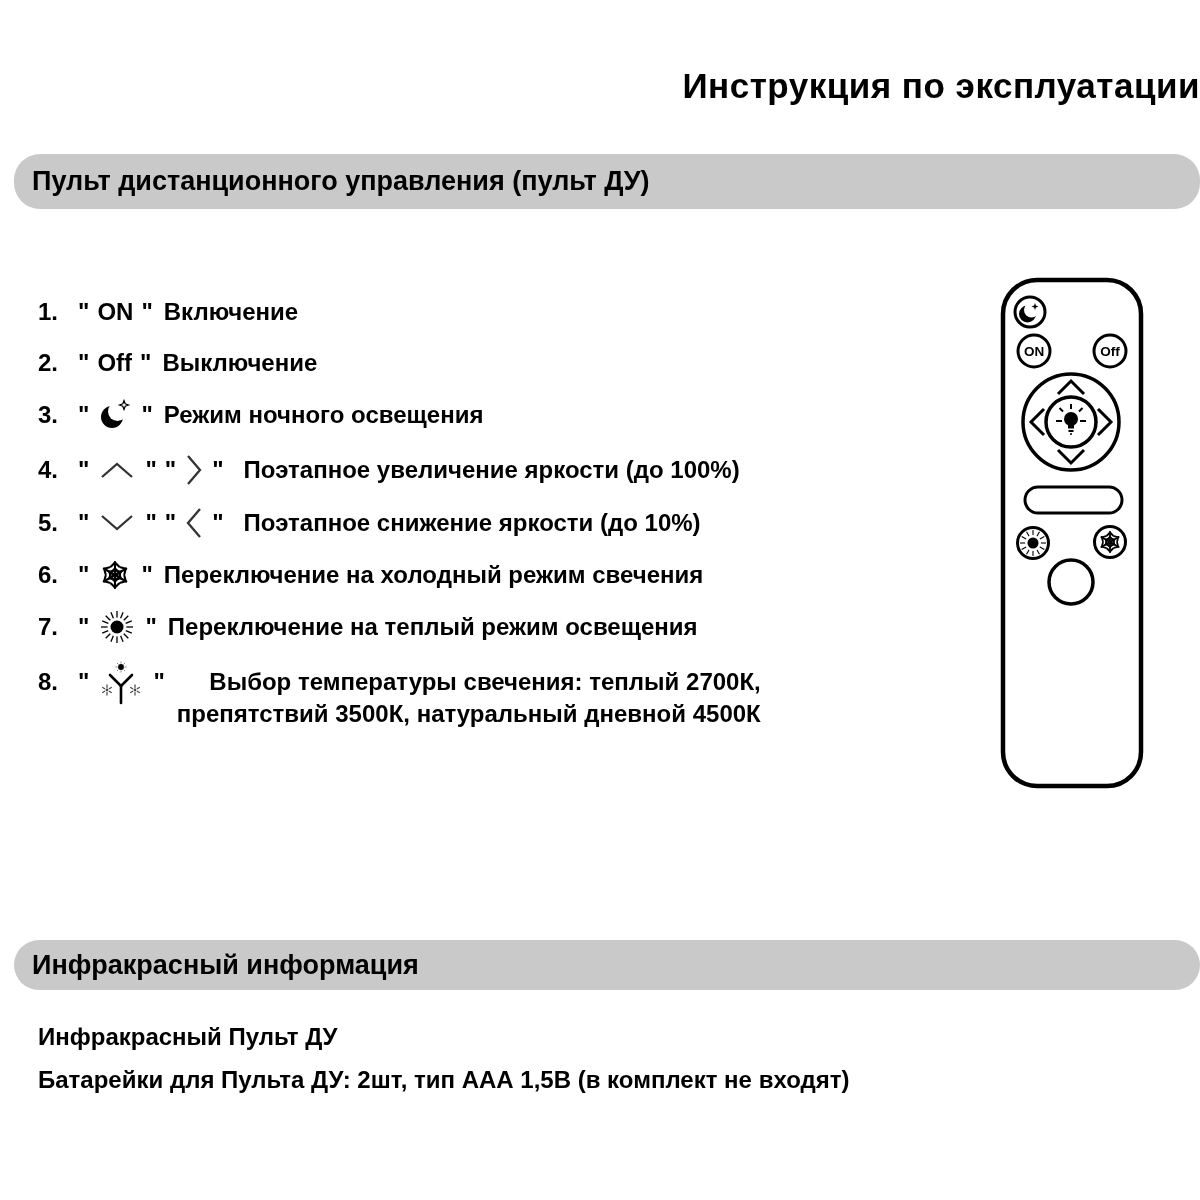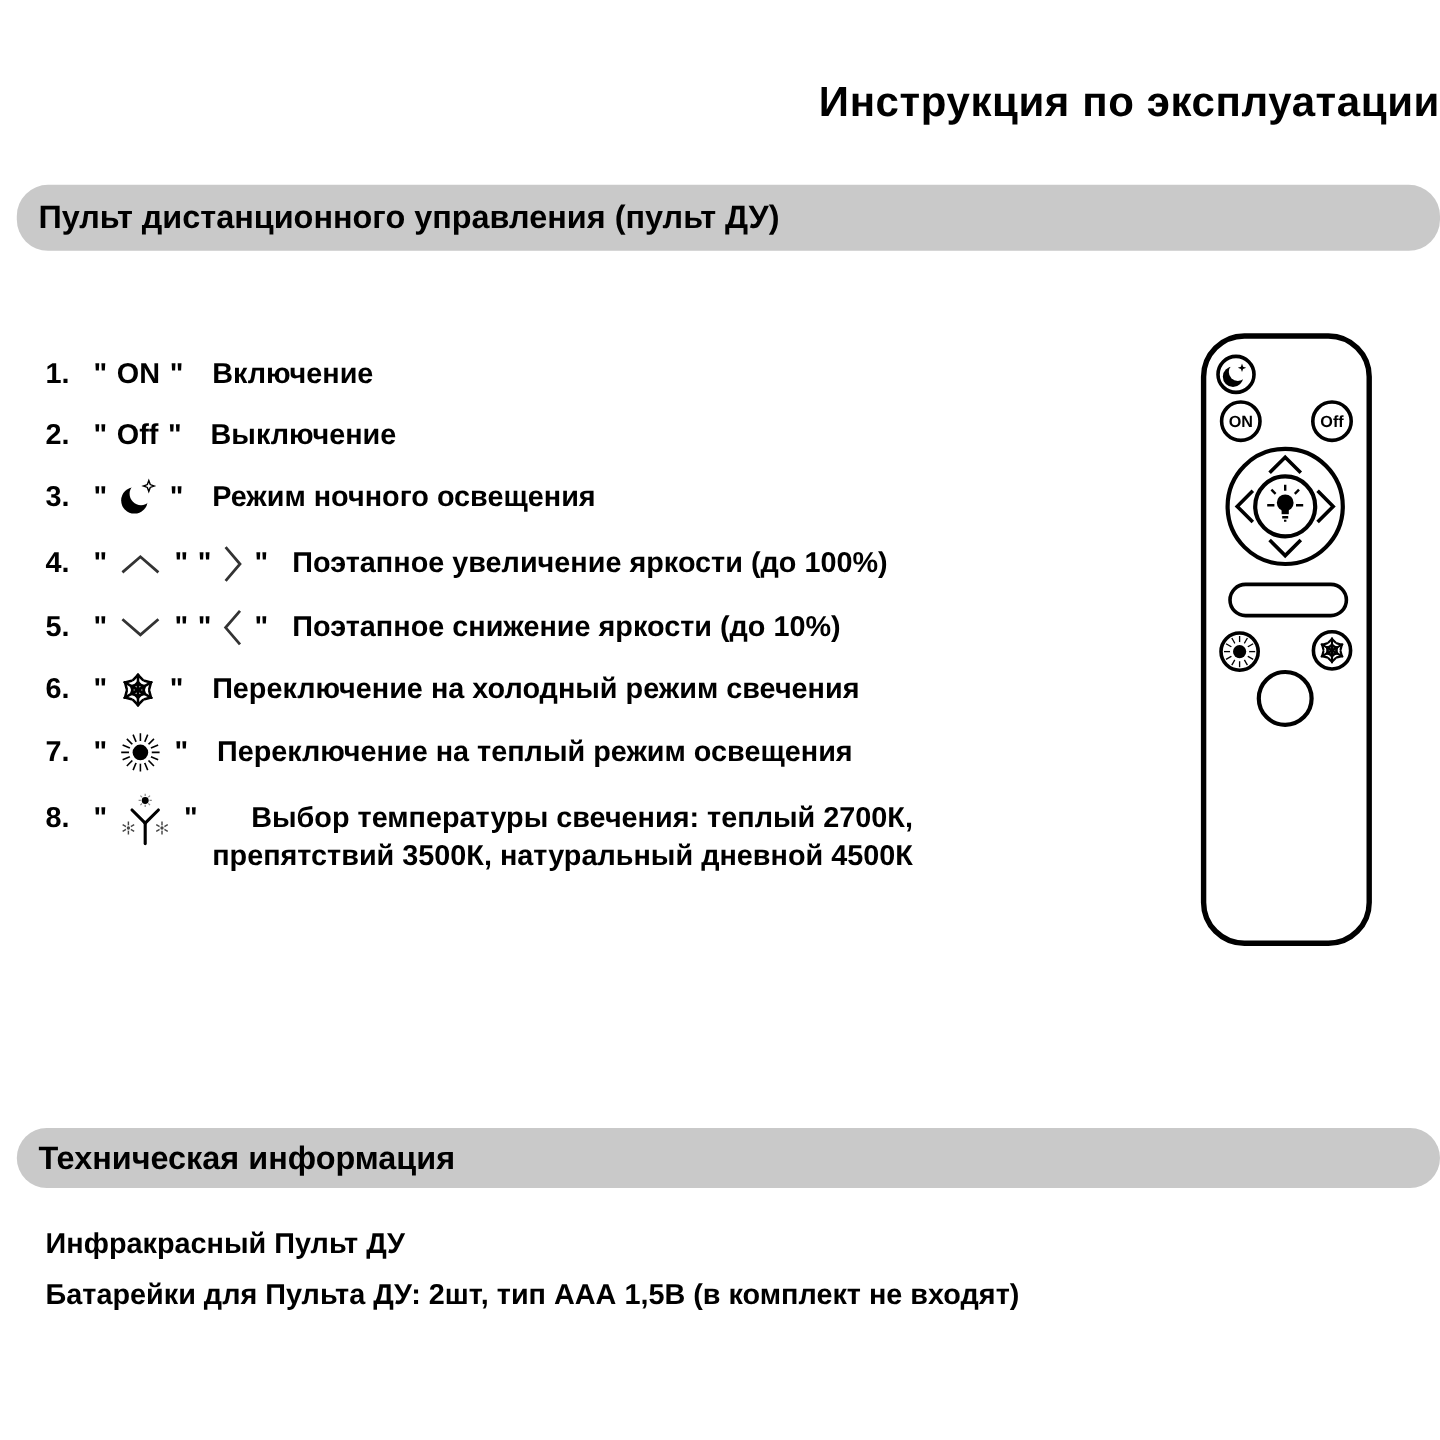--- a/index.html
+++ b/index.html
@@ -21,21 +21,21 @@
   .bar1{top:154px;height:55px;}
   .bar2{top:940px;height:50px;}
   .li{
     position:absolute;left:38px;height:34px;
     display:flex;align-items:center;white-space:nowrap;
     font-size:24px;
   }
   .li .num{display:inline-block;width:36px;}
   .li .q{margin:0 4px;}
   .li .key{margin:0 4px;}
-  .li .desc{margin-left:20px;}
+  .li .desc{margin-left:7px;}
   .li .desc.gap{margin-left:16px;}
   .li .icon{display:block;margin:0 5px;}
   .li8{align-items:flex-start;height:auto;}
   .li8 span{line-height:32px;}
   .li8 .icon{margin-top:-7px;}
   .li8 .desc2{margin-left:8px;line-height:32px;text-align:right;}
   .tech-line{position:absolute;left:38px;height:30px;display:flex;align-items:center;font-size:24px;white-space:nowrap;}
   .remote{position:absolute;left:1000px;top:277px;}
   svg{display:block;}
 </style>
@@ -269,19 +269,19 @@
         <use href="#sfArmR" transform="rotate(180)"></use>
           <use href="#sfArmR" transform="rotate(240)"></use>
           <use href="#sfArmR" transform="rotate(300)"></use>
       </g>
     </g>
 
     <circle cx="71" cy="305" r="22" fill="none" stroke="#000" stroke-width="3.5"></circle>
   </svg>
 
   <div class="bar bar2">
-    <span>Техническая информация</span>
+    <span>Инфракрасный информация</span>
   </div>
 
   <div class="tech-line" style="top:1022px">Инфракрасный Пульт ДУ</div>
   <div class="tech-line" style="top:1065px">Батарейки для Пульта ДУ: 2шт, тип ААА 1,5В (в комплект не входят)</div>
 
 </div>
 
 </body></html>

